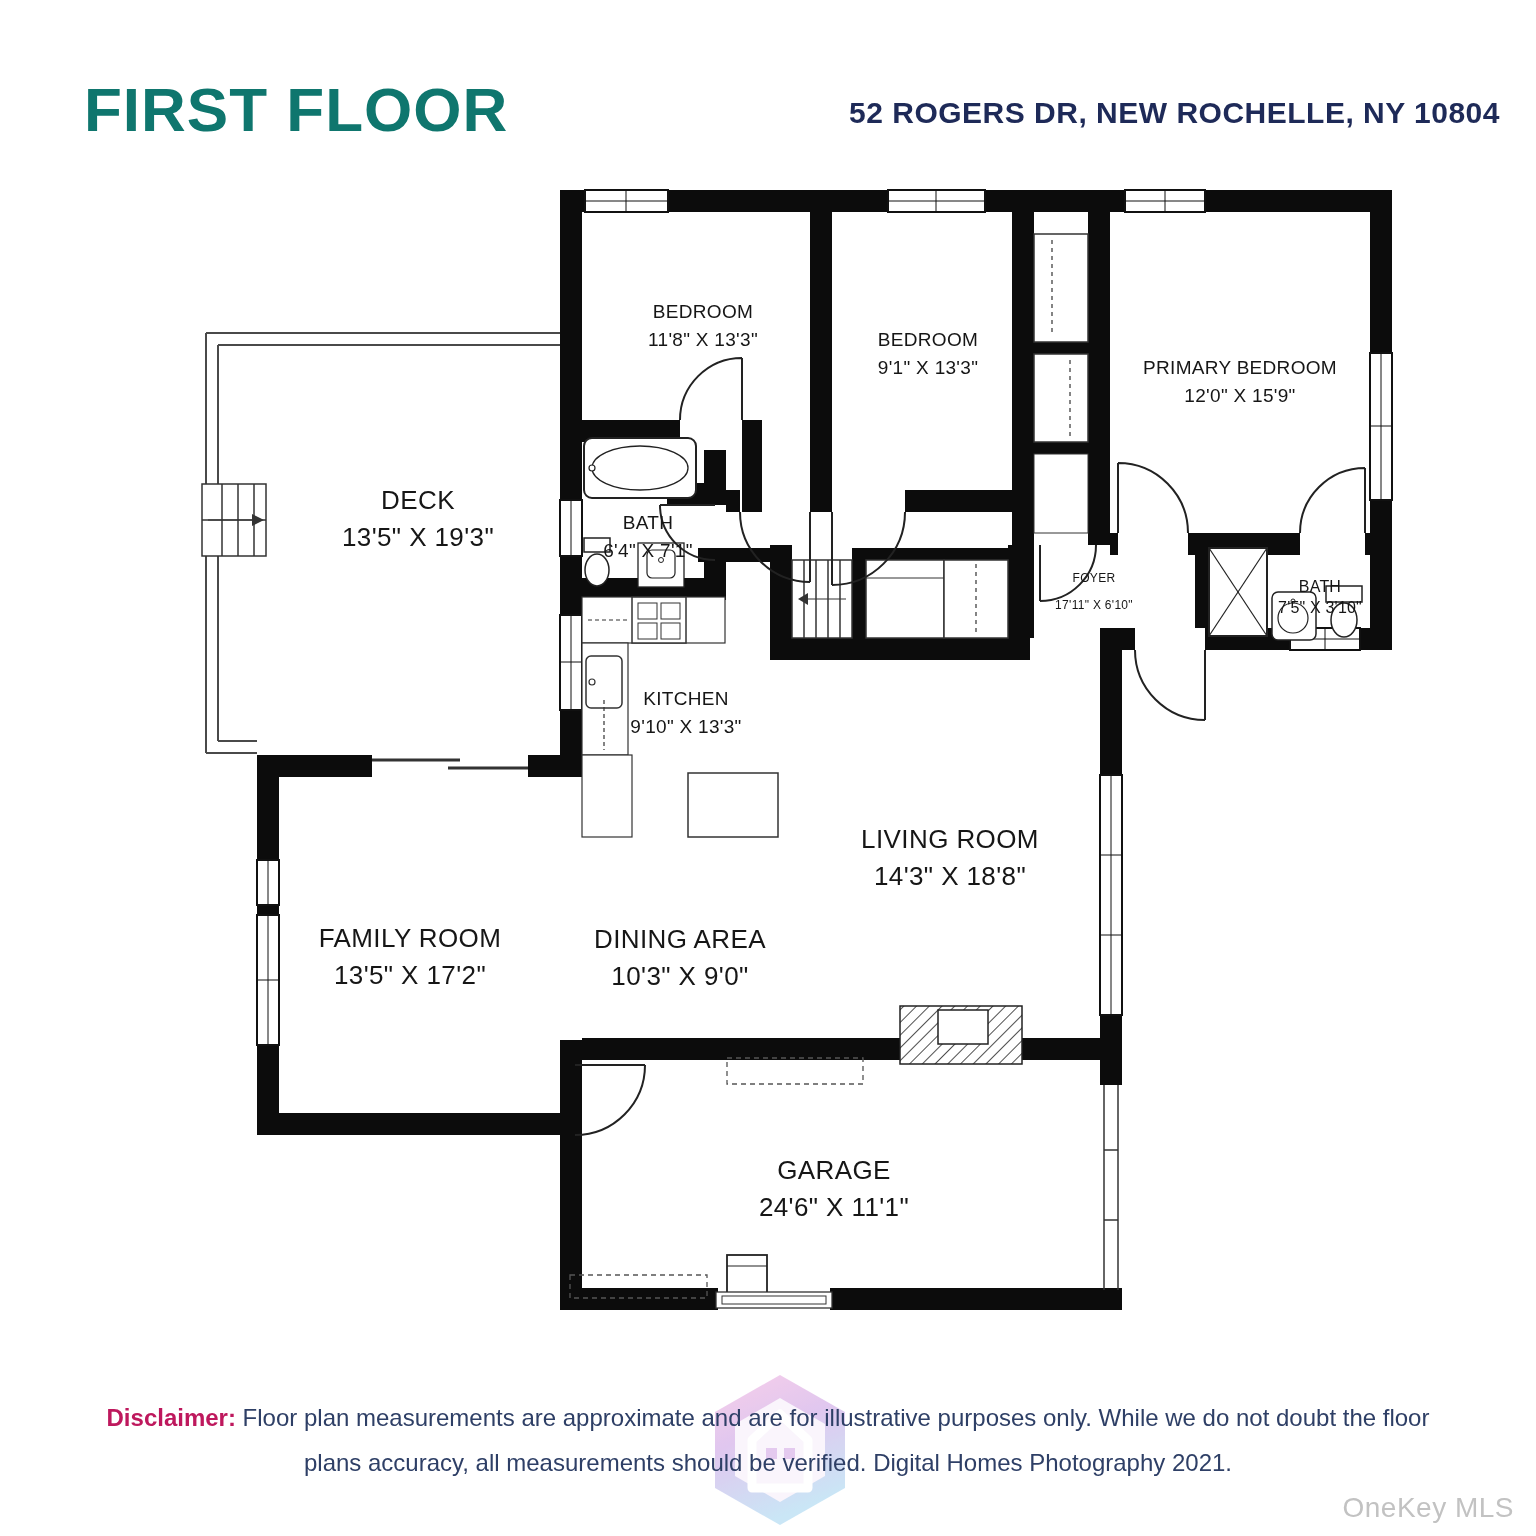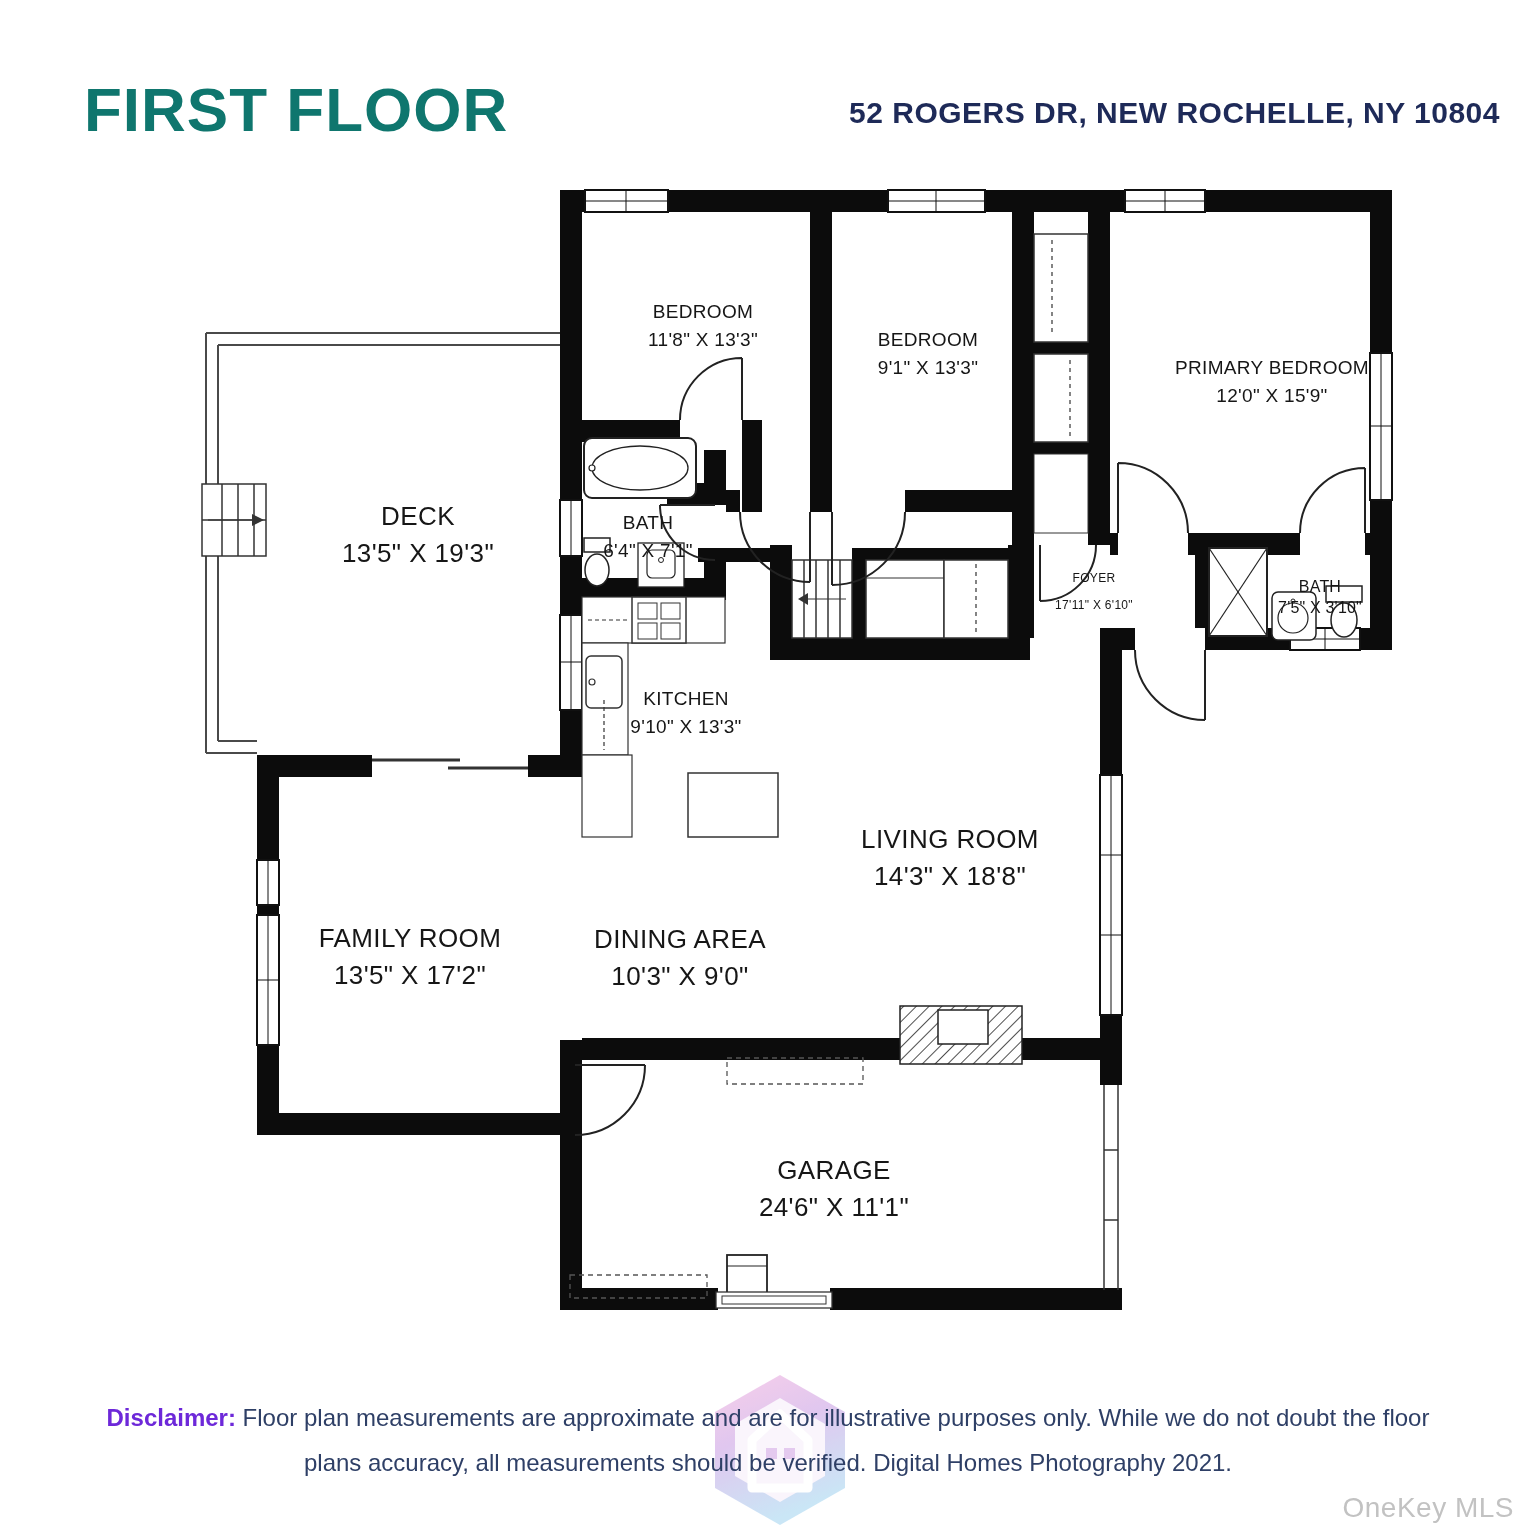--- a/index.html
+++ b/index.html
@@ -11,21 +11,21 @@
                 letter-spacing:.5px;color:#1e2a58;z-index:3;}
   .plan-svg{position:absolute;left:0;top:0;z-index:1;}
   .room-label{position:absolute;transform:translate(-50%,-50%);text-align:center;color:#161616;
               font-weight:400;white-space:nowrap;z-index:2;}
   .rl-sm{font-size:19px;line-height:28px;letter-spacing:.3px;}
   .rl-md{font-size:12px;line-height:27px;letter-spacing:.3px;}
   .rl-lg{font-size:26px;line-height:37px;letter-spacing:.4px;}
   .rl-xs{font-size:16px;line-height:21px;letter-spacing:.2px;}
   .disclaimer{position:absolute;left:50%;top:1395px;transform:translateX(-50%);width:1340px;
               text-align:center;font-size:24px;line-height:45px;font-weight:500;color:#2e3f66;z-index:2;}
-  .disclaimer .dlabel{color:#6d28d9;font-weight:700;}
+  .disclaimer .dlabel{color:#be185d;font-weight:700;}
   .logo-mark{position:absolute;left:703px;top:1372px;z-index:0;}
   .watermark{position:absolute;right:22px;bottom:12px;font-size:28px;font-weight:400;
              color:#c2c2c2;letter-spacing:.5px;z-index:3;}
 </style>
 </head>
 <body>
 
 <div class="canvas">
 
   <div class="page-title">FIRST FLOOR</div>
@@ -300,25 +300,25 @@
   </svg>
 
   <div class="room-label rl-sm" style="left:703px;top:326px;">
     <div>BEDROOM</div>
     <div>11'8" X 13'3"</div>
   </div>
   <div class="room-label rl-sm" style="left:928px;top:354px;">
     <div>BEDROOM</div>
     <div>9'1" X 13'3"</div>
   </div>
-  <div class="room-label rl-sm" style="left:1240px;top:382px;margin-left:32px;">
+  <div class="room-label rl-sm" style="left:1240px;top:382px;">
     <div>PRIMARY BEDROOM</div>
     <div>12'0" X 15'9"</div>
   </div>
-  <div class="room-label rl-lg" style="left:418px;top:535px;">
+  <div class="room-label rl-lg" style="left:418px;top:519px;">
     <div>DECK</div>
     <div>13'5" X 19'3"</div>
   </div>
   <div class="room-label rl-sm" style="left:648px;top:537px;">
     <div>BATH</div>
     <div>6'4" X 7'1"</div>
   </div>
   <div class="room-label rl-md" style="left:1094px;top:592px;">
     <div>FOYER</div>
     <div>17'11" X 6'10"</div>

